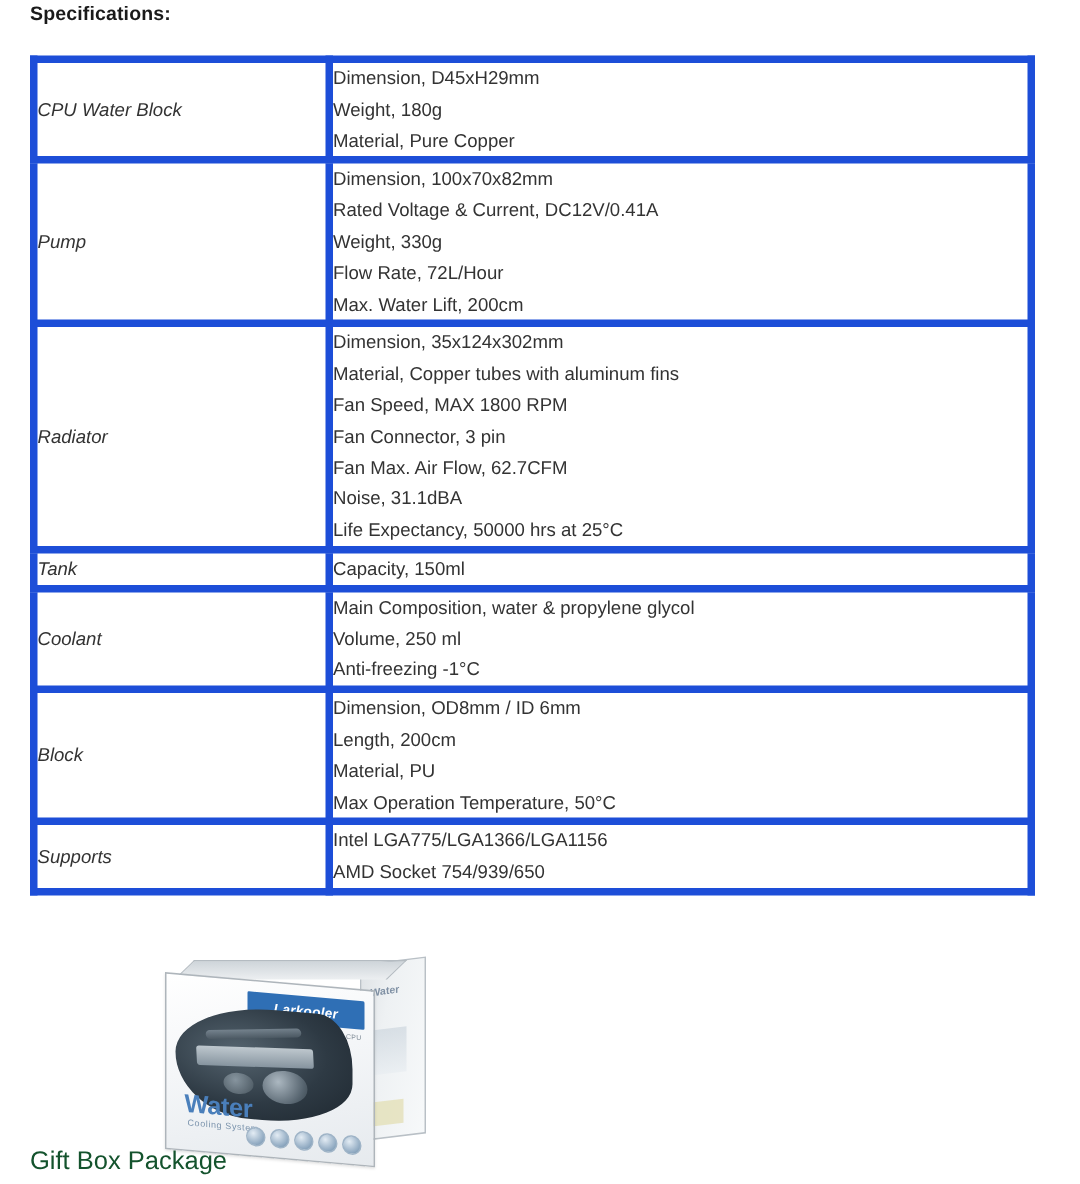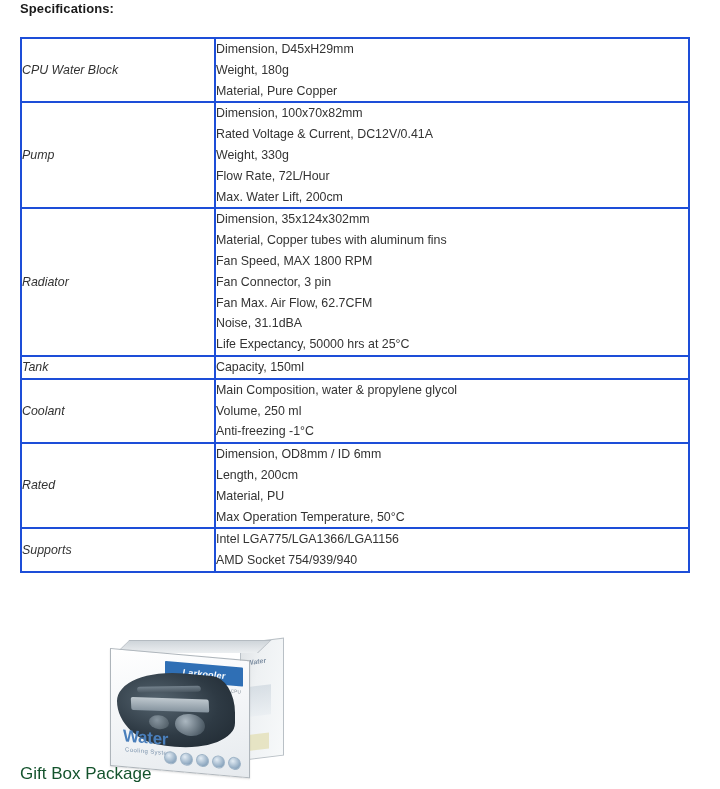--- a/index.html
+++ b/index.html
@@ -39,21 +39,21 @@
     width: 670px;
   }
 
   table.spec-table {
     border-collapse: collapse;
     width: 670px;
     table-layout: fixed;
   }
 
   table.spec-table td {
-    border: 2px solid #1d4ed8;
+    border: 5px solid #1d4ed8;
     vertical-align: middle;
     font-size: 12.4px;
     color: #333333;
     padding: 0;
   }
 
   td.spec-label {
     width: 192px;
     padding: 6px 0 6px 8px;
     line-height: 20.8px;
@@ -338,33 +338,33 @@
           </tr>
           <tr>
             <td class="spec-label">Coolant</td>
             <td class="spec-values">
               <div class="val-line">Main Composition, water &amp; propylene glycol</div>
               <div class="val-line">Volume, 250 ml</div>
               <div class="val-line">Anti-freezing -1°C</div>
             </td>
           </tr>
           <tr>
-            <td class="spec-label">Rated</td>
+            <td class="spec-label">Block</td>
             <td class="spec-values">
               <div class="val-line">Dimension, OD8mm / ID 6mm</div>
               <div class="val-line">Length, 200cm</div>
               <div class="val-line">Material, PU</div>
               <div class="val-line">Max Operation Temperature, 50°C</div>
             </td>
           </tr>
           <tr>
             <td class="spec-label">Supports</td>
             <td class="spec-values">
               <div class="val-line">Intel LGA775/LGA1366/LGA1156</div>
-              <div class="val-line">AMD Socket 754/939/940</div>
+              <div class="val-line">AMD Socket 754/939/650</div>
             </td>
           </tr>
         </tbody>
     </table>
   </div>
 
   <div class="giftbox-area">
 
     <div class="box-photo">
       <div class="box-body">

